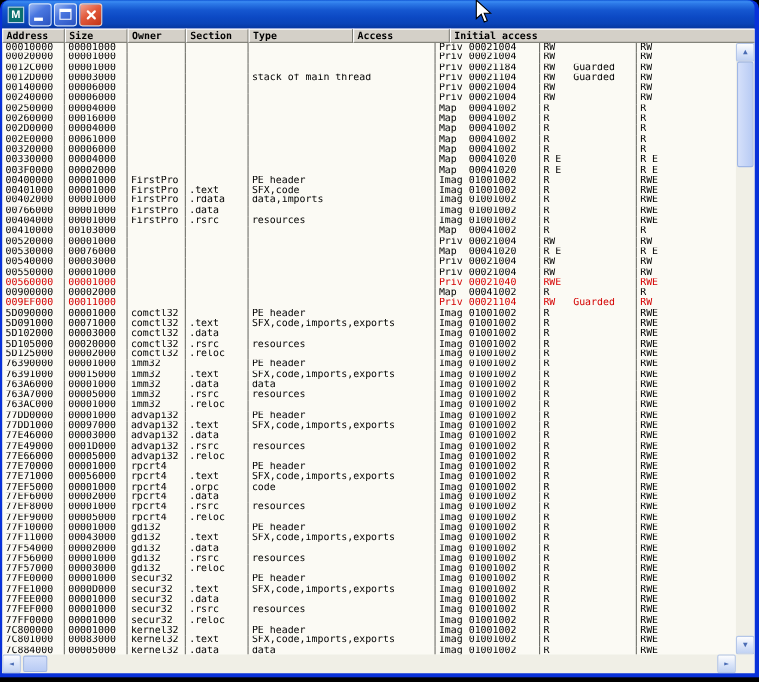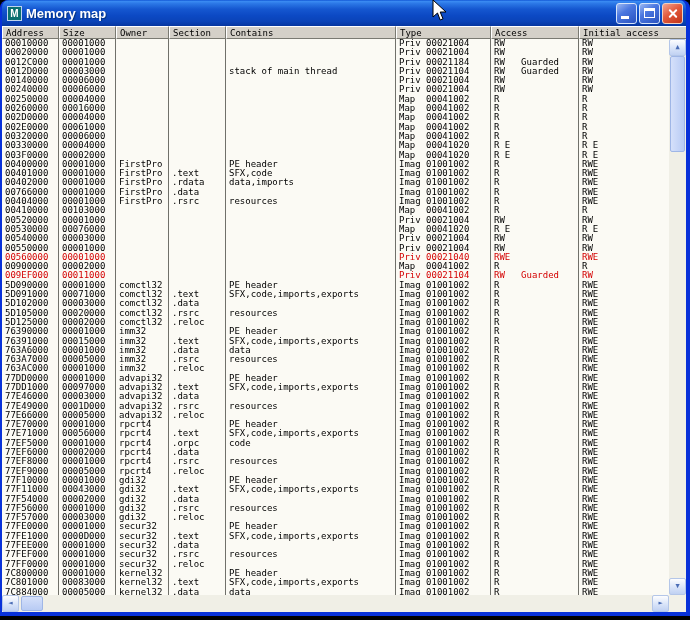--- a/index.html
+++ b/index.html
@@ -45,21 +45,21 @@
 
   .content {
     position:absolute; left:0; right:0; top:26px; bottom:0;
     background:#FBFAF4; overflow:hidden;
   }
   .header-row { display:flex; height:13px; background:#D4D0C8; width:100%; }
   .hcell {
     box-sizing:border-box; padding:1px 0 0 3px; font-size:9px; color:#000;
     border-top:1px solid #FFFFFF; border-left:1px solid #FFFFFF;
     border-right:1px solid #7A7A72; border-bottom:1px solid #7A7A72;
-    white-space:pre; overflow:hidden;
+    white-space:pre; overflow:hidden;font-weight:bold;
   }
   .tbody { position:absolute; left:0; right:17px; top:13px; bottom:17px; overflow:hidden; }
   .trow { display:flex; height:9.3px; }
   .tcell {
     box-sizing:border-box; padding-left:3px; font-size:9px; line-height:9.4px; color:#000;
     border-right:1px solid #70706A; white-space:pre; overflow:hidden;
   }
   .trow.hl .tcell { color:#D40000; }
   .c0 { flex:0 0 57px; }  .c1 { flex:0 0 57px; }  .c2 { flex:0 0 53px; }
   .c3 { flex:0 0 57px; }  .c4 { flex:0 0 170px; } .c5 { flex:0 0 95px; }
@@ -88,39 +88,37 @@
     border-radius:2px; box-sizing:border-box;
   }
   .cursor { position:absolute; left:431px; top:-1px; width:18px; height:24px; pointer-events:none; }
 </style>
 </head>
 <body>
 
 <div class="window">
   <div class="titlebar">
     <div class="win-icon">M</div>
-    <div class="title-text">Memory map</div>
     <div class="tb-buttons">
       <div class="tb-btn blue">
           <div class="glyph-min"></div>
         </div>
       <div class="tb-btn blue">
           <div class="glyph-max"></div>
         </div>
       <div class="tb-btn red glyph-x"></div>
     </div>
   </div>
 
   <div class="content">
     <div class="header-row" id="headerRow">
         <div class="hcell c0">Address</div>
         <div class="hcell c1">Size</div>
         <div class="hcell c2">Owner</div>
         <div class="hcell c3">Section</div>
-        <div class="hcell c4">Contains</div>
         <div class="hcell c5">Type</div>
         <div class="hcell c6">Access</div>
         <div class="hcell c7">Initial access</div>
       </div>
     <div class="tbody" id="tableBody">
         <div class="trow">
           <div class="tcell c0">00010000</div>
           <div class="tcell c1">00001000</div>
           <div class="tcell c2"></div>
           <div class="tcell c3"></div>

